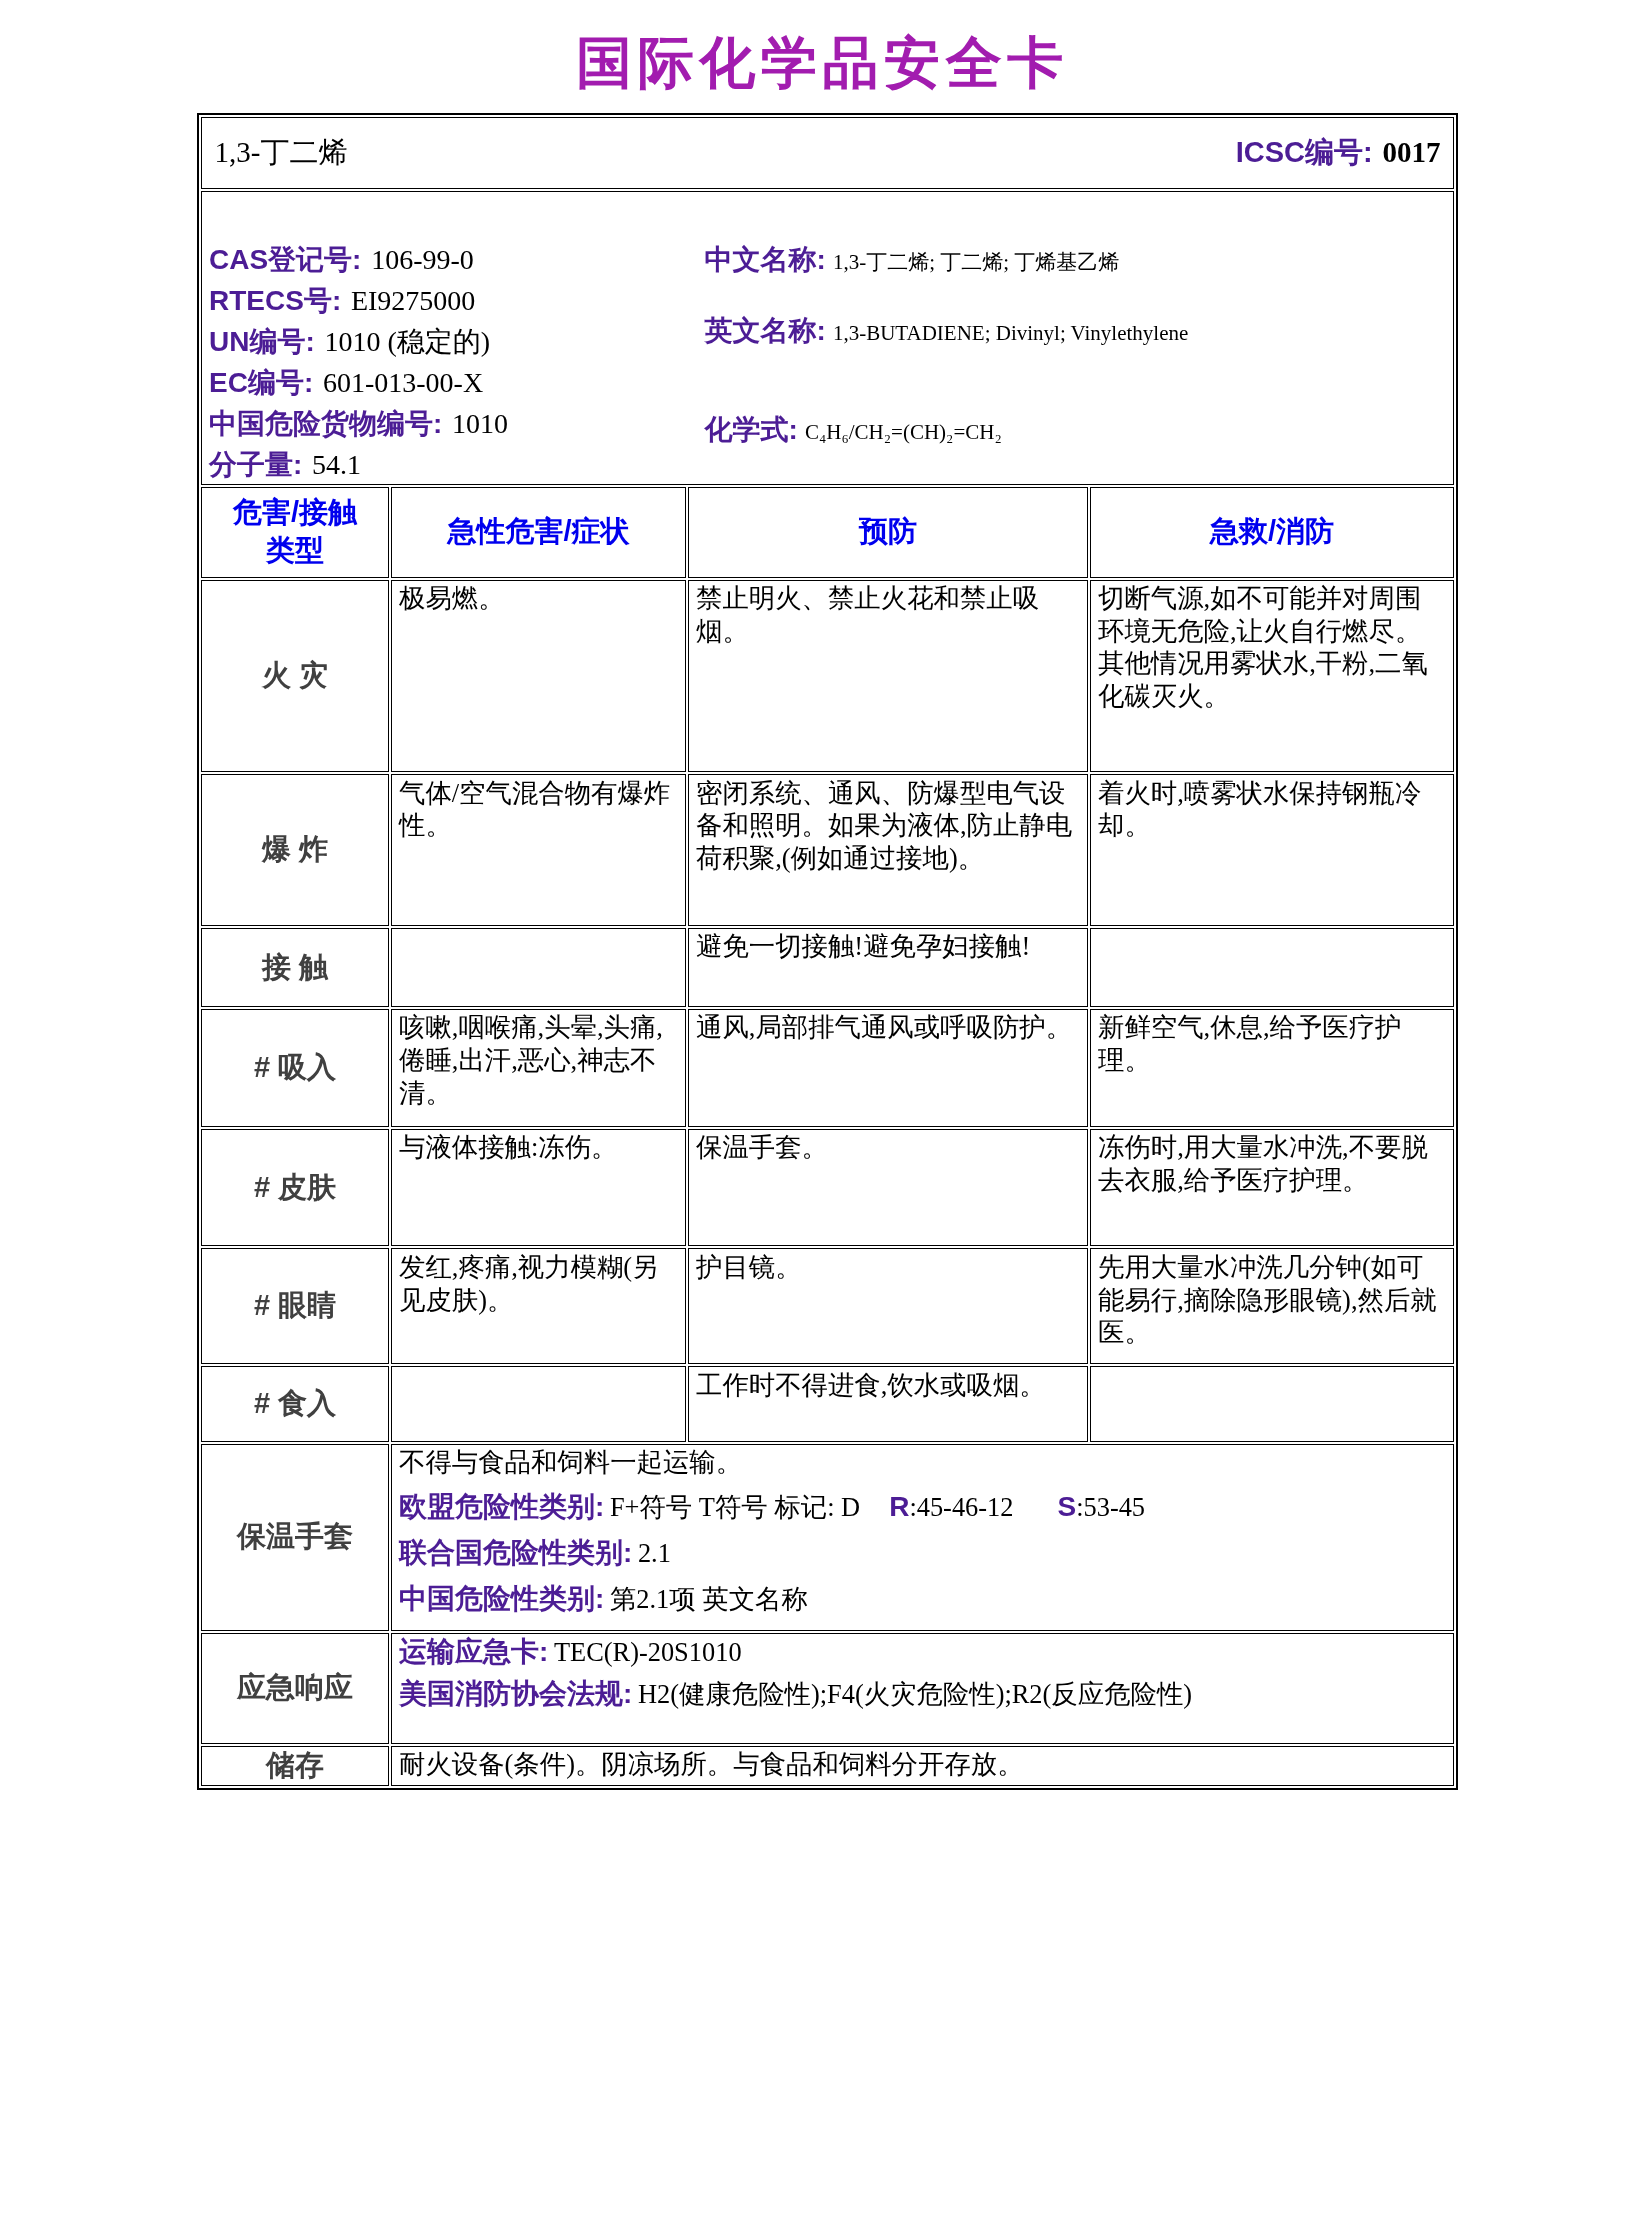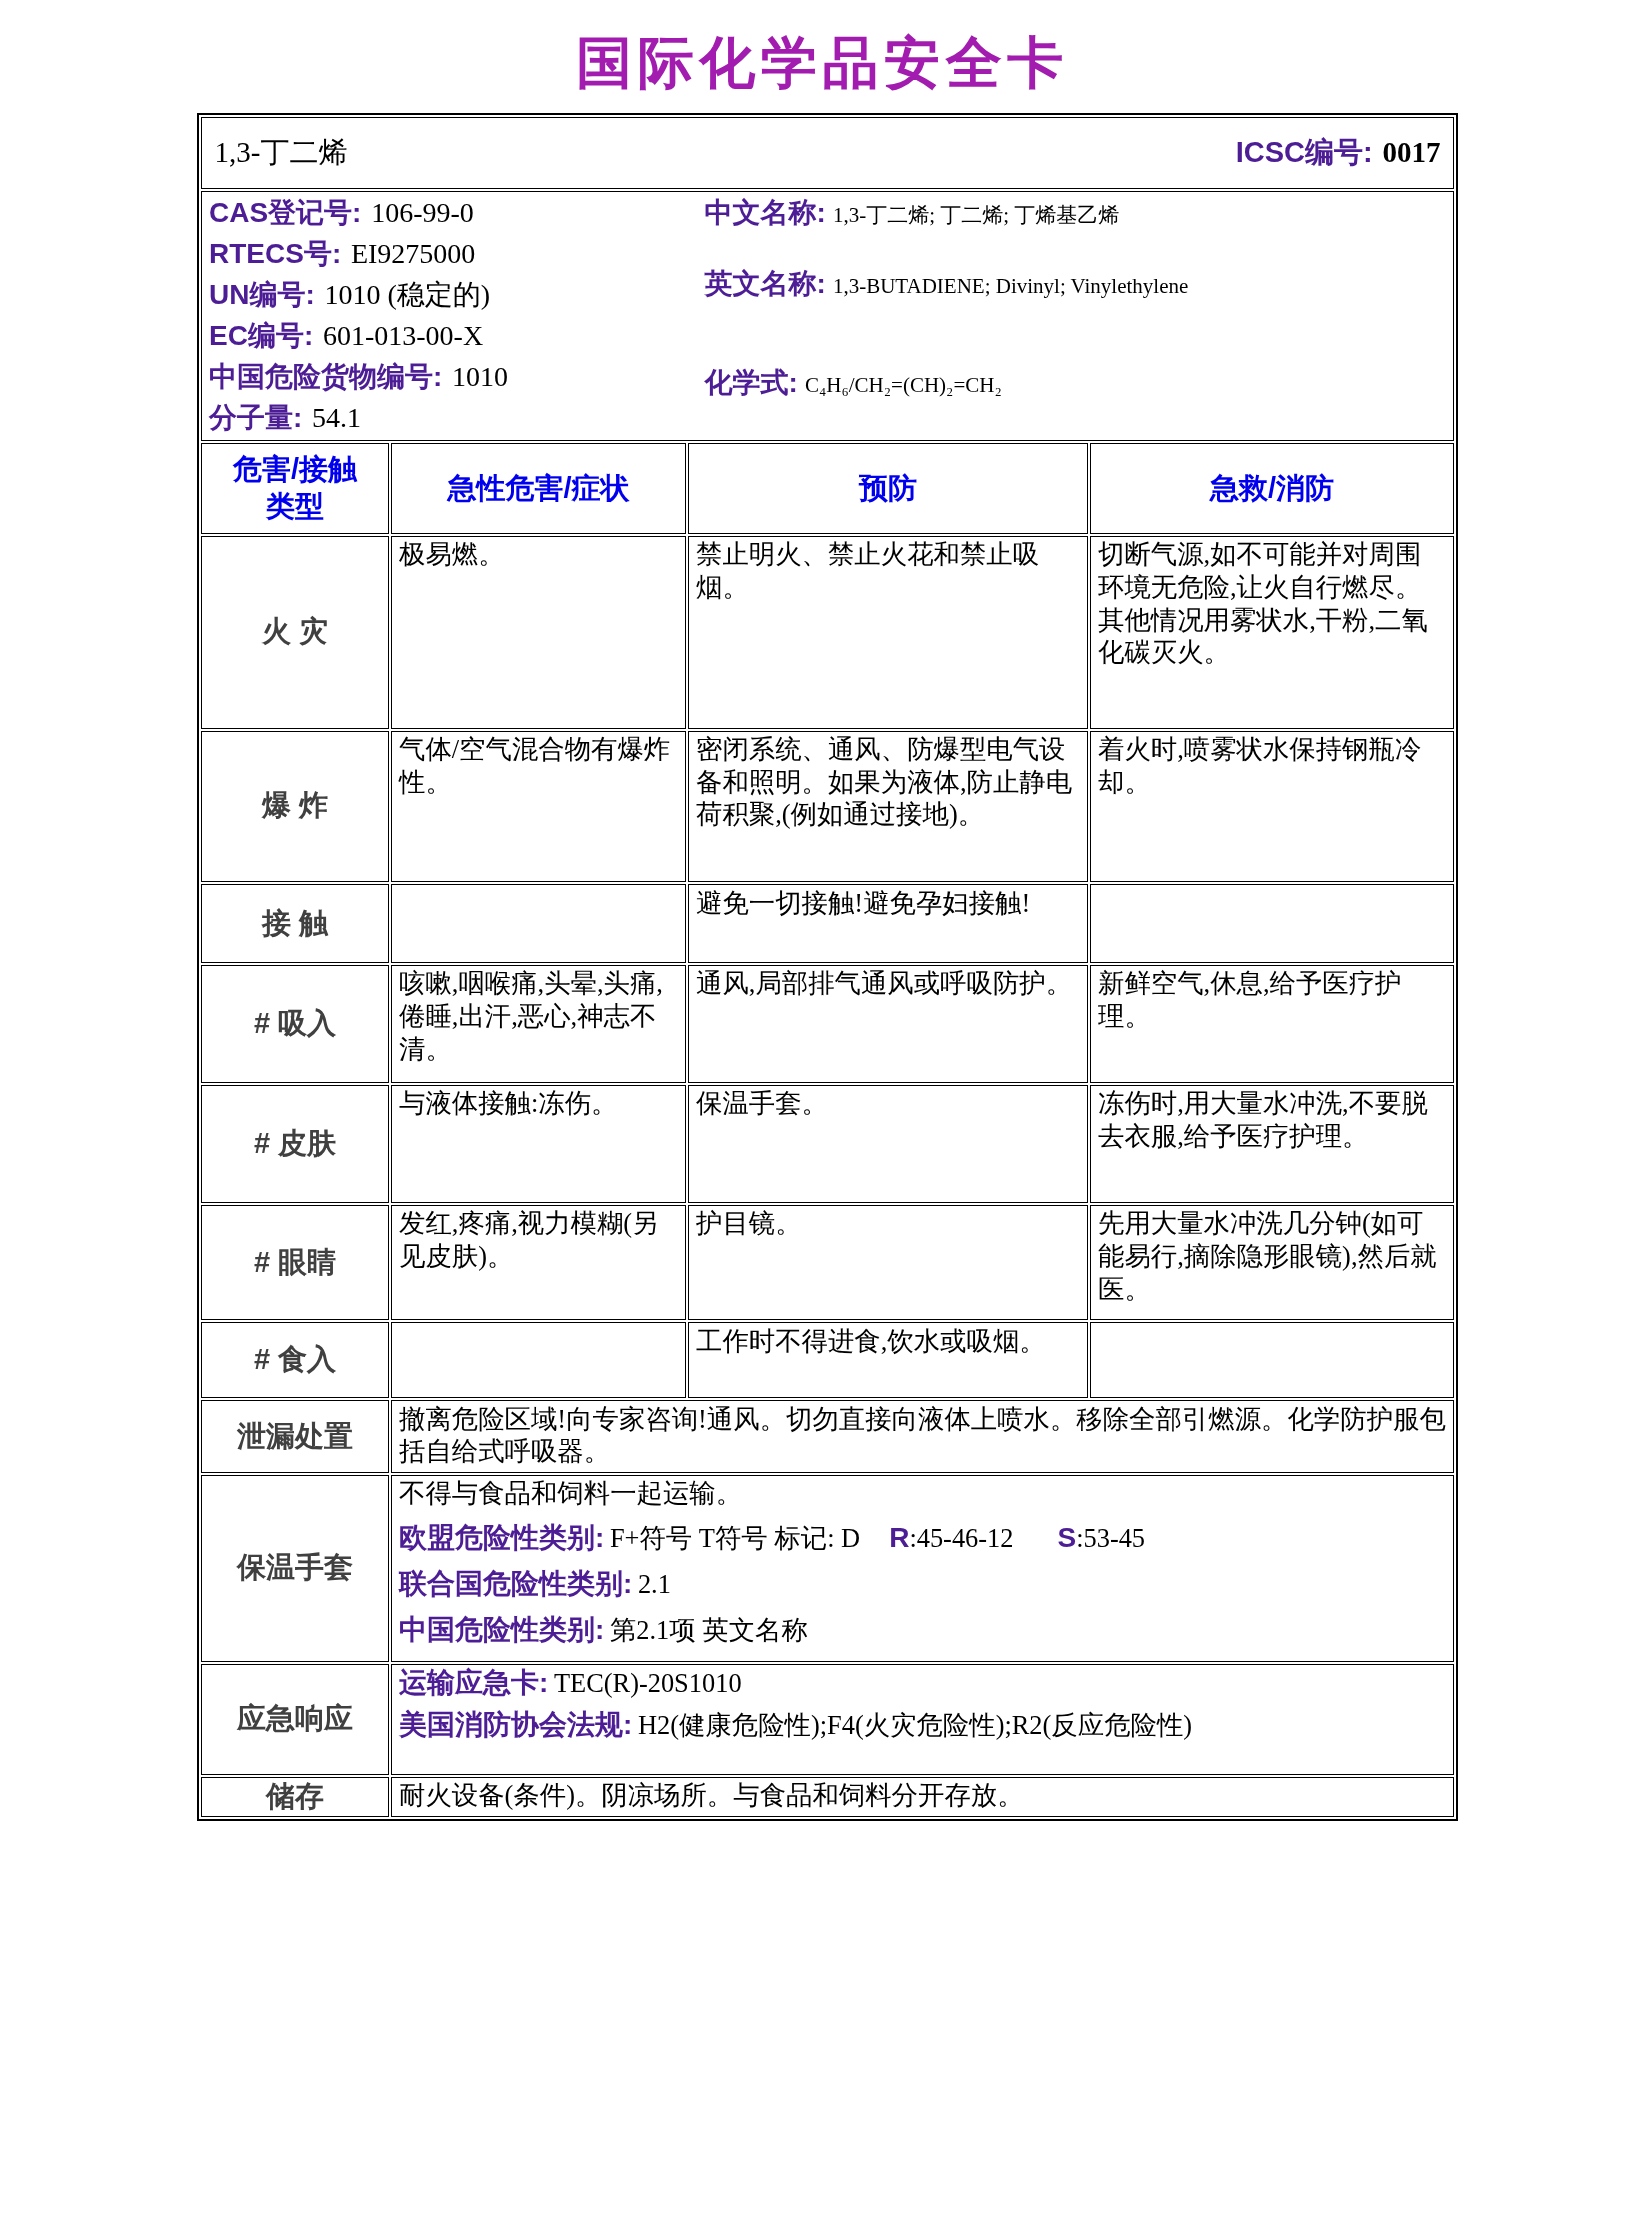--- a/index.html
+++ b/index.html
@@ -16,21 +16,21 @@
   td.rowlbl{vertical-align:middle;text-align:center;font-size:29px;color:#404040;font-weight:bold;
         font-family:"Liberation Sans","DejaVu Sans",sans-serif;}
   td.hdr{vertical-align:middle;text-align:center;font-size:29px;color:#0000ee;font-weight:bold;
         font-family:"Liberation Sans","DejaVu Sans",sans-serif;line-height:1.3;}
   td.titlecell{vertical-align:middle;height:67px;}
   .titlebar{display:flex;justify-content:space-between;align-items:center;padding:0 5.6px;}
   .subst{font-size:29px;}
   .icsc .lbl{font-size:29px;}
   .icsc .val{font-size:29px;margin-left:9.7px;font-weight:bold;}
   td.infocell{height:245px;}
-  .inforow{display:flex;}
+  .inforow{display:flex;margin-top:47px;}
   .info-left{width:472px;min-height:239px;display:flex;flex-direction:column;
         justify-content:space-between;padding-top:2.8px;}
   .id-row{font-size:28px;white-space:nowrap;}
   .id-row .lbl{font-size:28px;}
   .id-row .val{margin-left:9.7px;}
   .info-right{flex:1;padding-left:23.6px;padding-top:2.8px;}
   .info-right .lbl{font-size:28px;}
   .info-right .val{font-size:21px;margin-left:7px;}
   .cn-line{}
   .en-line{margin-top:36px;max-width:556px;}
@@ -160,24 +160,20 @@
       <td>先用大量水冲洗几分钟(如可能易行,摘除隐形眼镜),然后就医。</td>
     </tr>
 
     <tr>
       <td class="rowlbl" style="height:71px"># 食入</td>
       <td></td>
       <td>工作时不得进食,饮水或吸烟。</td>
       <td></td>
     </tr>
 
-    <tr>
-      <td class="rowlbl" style="height:68px">泄漏处置</td>
-      <td colspan="3">撤离危险区域!向专家咨询!通风。切勿直接向液体上喷水。移除全部引燃源。化学防护服包括自给式呼吸器。</td>
-    </tr>
 
     <tr>
       <td class="rowlbl" style="height:182px">保温手套</td>
       <td colspan="3">
         <div class="pack-line">不得与食品和饲料一起运输。</div>
         <div class="pack-line">
           <span class="lbl">欧盟危险性类别:</span><span class="val gap-v">F+符号 T符号 标记: D</span><span class="lbl gap-r">R</span><span class="val">:45-46-12</span><span class="lbl gap-s">S</span><span class="val">:53-45</span>
         </div>
         <div class="pack-line">
           <span class="lbl">联合国危险性类别:</span><span class="val gap-v">2.1</span>

